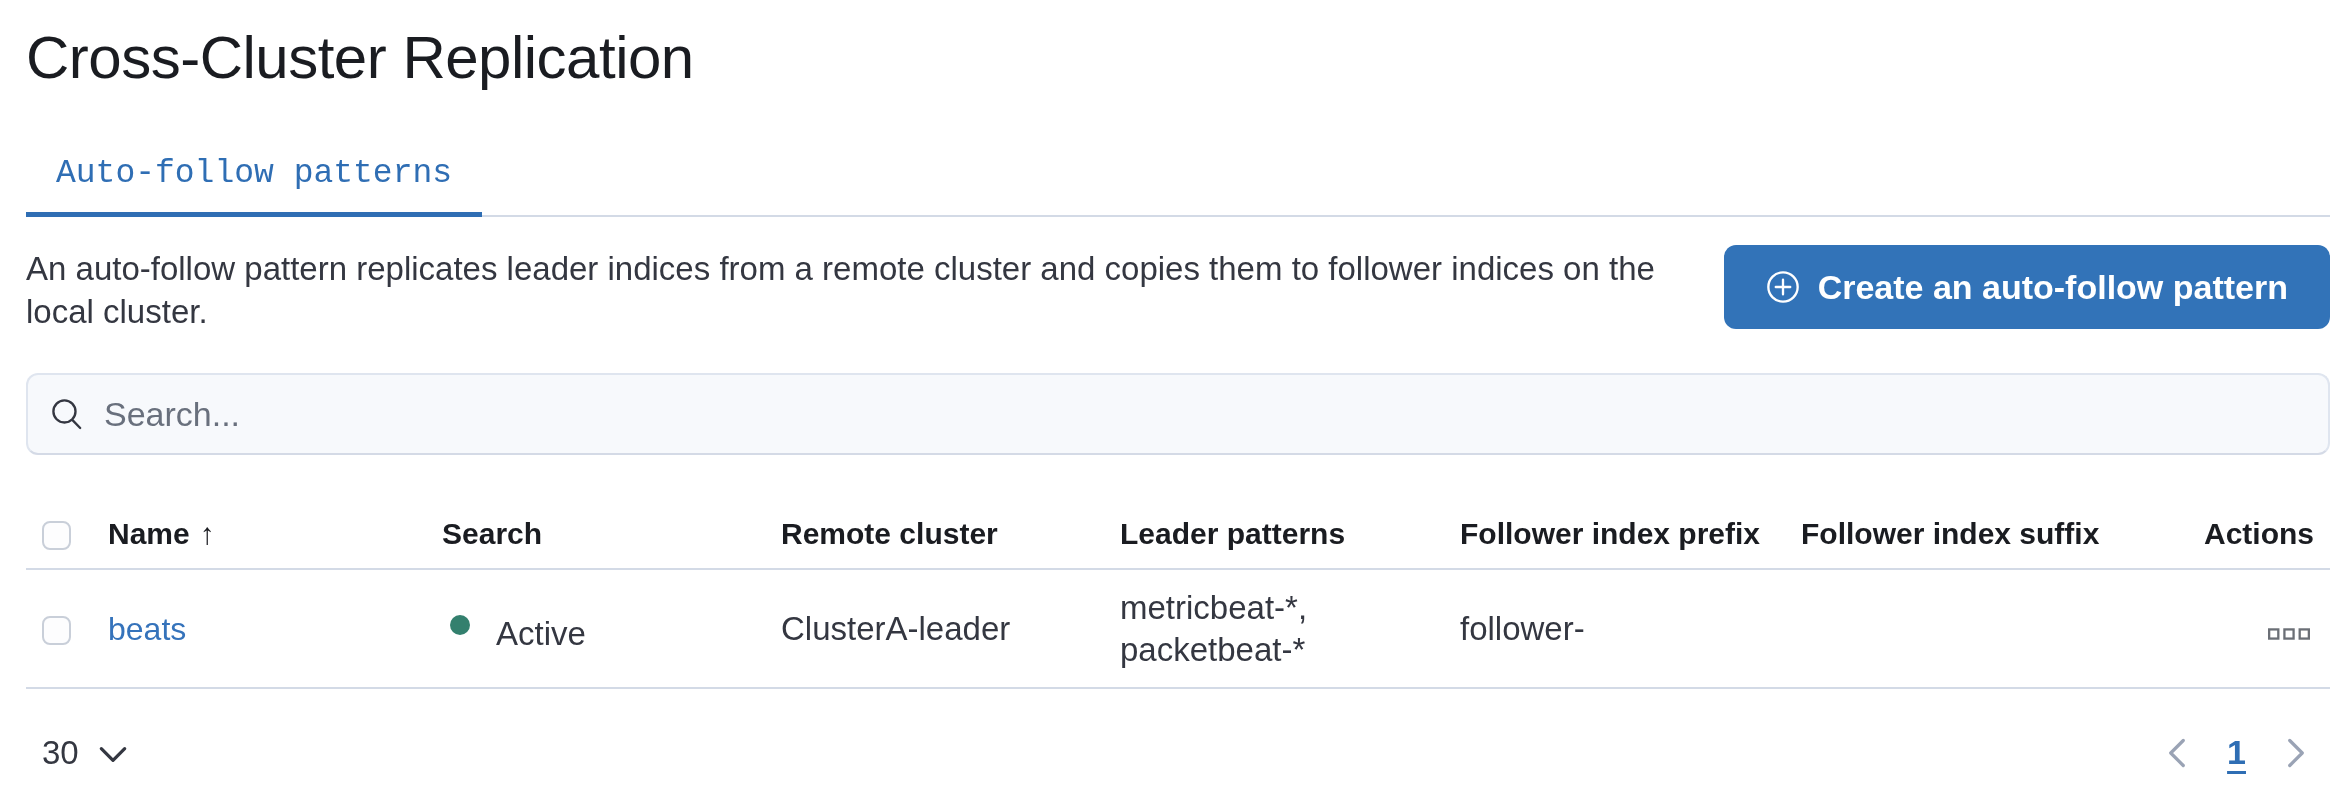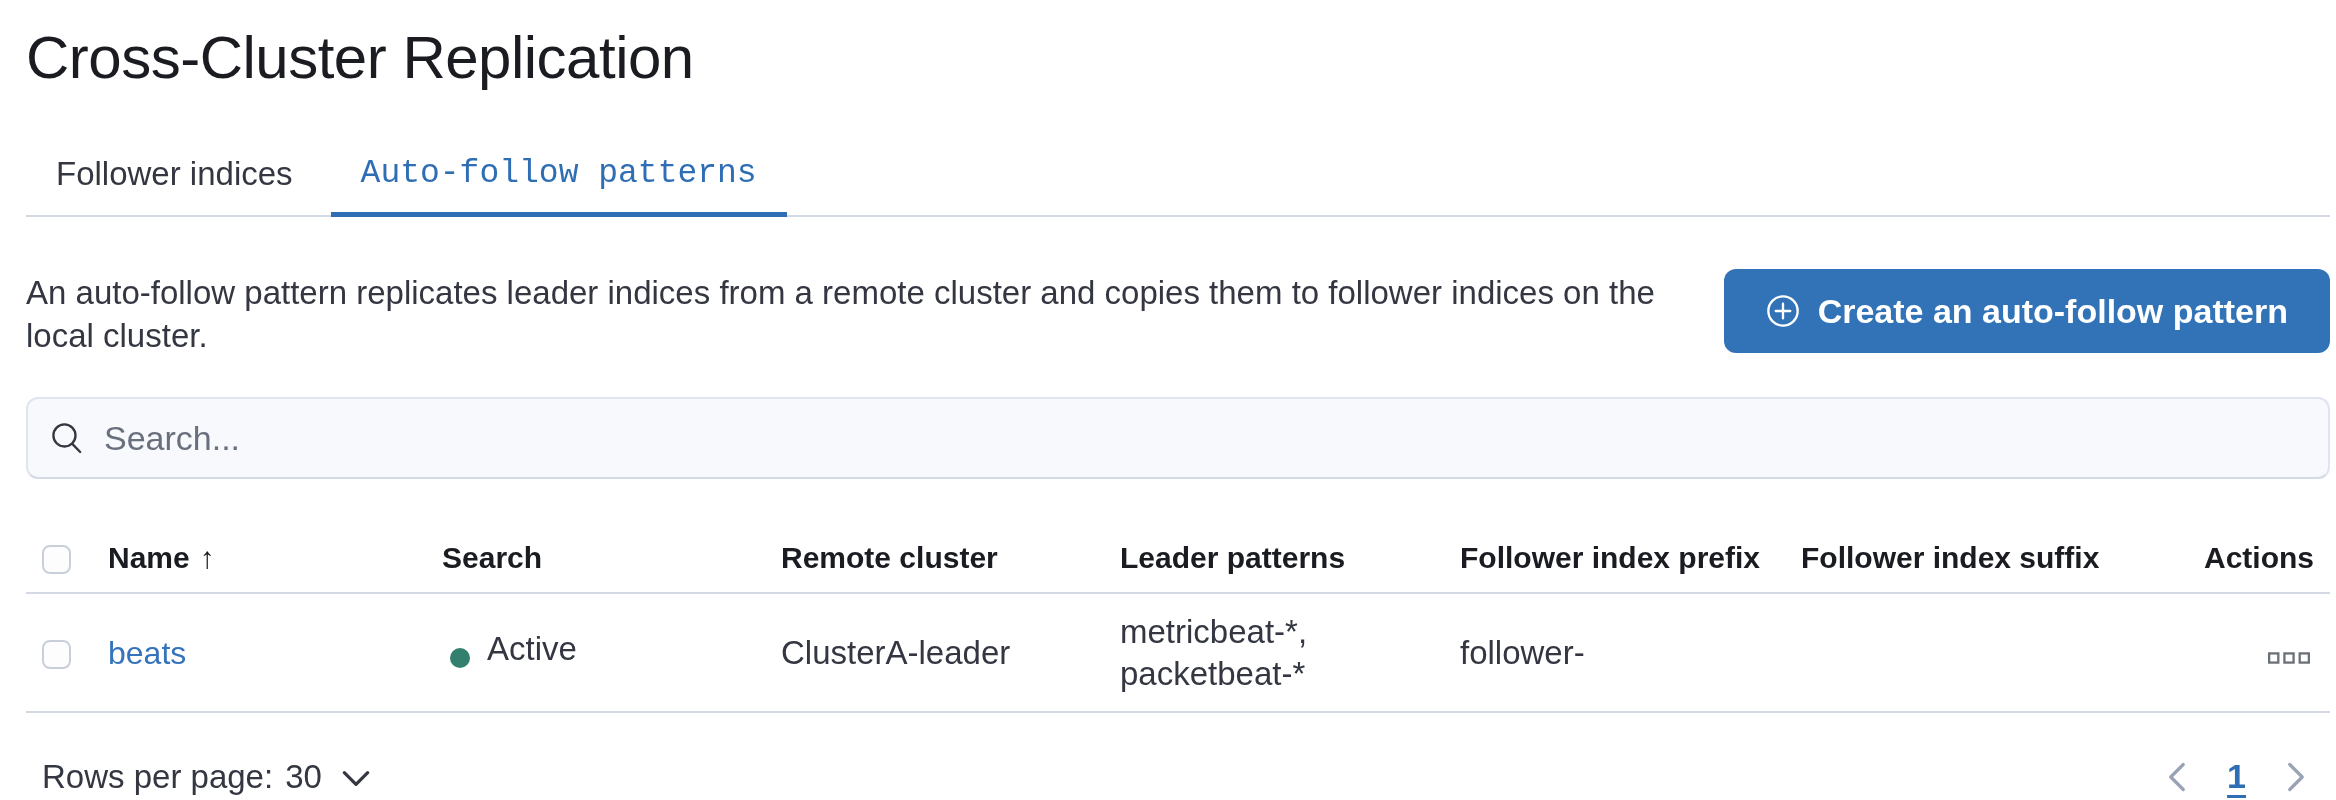--- a/index.html
+++ b/index.html
@@ -27,21 +27,21 @@
     font-size: 33px; line-height: 40px; cursor: pointer;
     color: var(--text, #343741);
   }
   .tab.active { color: var(--accent, #2f6eb4); font-family: Liberation Mono, monospace; }
   .tab.active::after {
     content: ""; position: absolute; left: 0; right: 0; bottom: -2px;
     height: 5px; background: var(--accent, #2f6eb4);
   }
 
   
-  .intro-row { display: flex; align-items: flex-start; margin-top: 52px; justify-content: space-between; }
+  .intro-row { display: flex; align-items: flex-start; margin-top: 28px; justify-content: space-between; }
   .intro-desc {
     max-width: 1760px; font-size: 33px; line-height: 43px;
     color: var(--text, #343741); padding-top: 2px;
   }
   .create-btn {
     margin-left: auto; flex-shrink: 0;
     display: flex; align-items: center; gap: 18px;
     height: 84px; padding: 0 42px;
     background: var(--button-bg, #3273b8); color: #fff;
     border: none; border-radius: 12px;
@@ -83,21 +83,21 @@
   .checkbox {
     display: inline-block; width: 29px; height: 29px;
     border: 2px solid #c9cfd9; border-radius: 8px; background: #fdfdfe;
     cursor: pointer; vertical-align: middle;
   }
   .sort-header { display: inline-flex; align-items: center; gap: 10px; cursor: pointer; }
   .sort-arrow { font-weight: 400; font-size: 30px; color: var(--title, #1a1c21); }
   .name-link {
     color: var(--link, #3573bb); text-decoration: none; cursor: pointer; font-size: 32px;
   }
-  .status-wrap { display: inline-flex; align-items: flex-end; gap: 17px; padding-left: 8px; }
+  .status-wrap { display: inline-flex; align-items: flex-start; gap: 26px; padding-left: 8px; }
   .health-dot {
     width: 20px; height: 20px; border-radius: 50%;
     background: var(--status-active, #33806e); flex-shrink: 0;
   }
   .leader-cell { line-height: 42px; padding-right: 30px; word-spacing: 2px; }
   .cell-actions { text-align: right; padding-right: 16px; }
   .actions-btn {
     background: none; border: none; cursor: pointer; padding: 6px 4px;
     display: inline-flex; align-items: center;
   }
@@ -122,21 +122,20 @@
   }
 </style>
 </head>
 <body>
 
 <div class="page">
 
   <h1 class="page-title">Cross-Cluster Replication</h1>
 
   <div class="tabs">
-    <div class="tab">Follower indices</div>
     <div class="tab active">Auto-follow patterns</div>
   </div>
 
   <div class="intro-row">
     <p class="intro-desc">An auto-follow pattern replicates leader indices from a remote cluster and copies them to follower indices on the local cluster.</p>
     <button class="create-btn">
       <svg width="34" height="34" viewBox="0 0 16 16" fill="none">
         <circle cx="8" cy="8" r="6.9" stroke="#ffffff" stroke-width="1.1"></circle>
         <path d="M8 4.6 V11.4 M4.6 8 H11.4" stroke="#ffffff" stroke-width="1.1" stroke-linecap="round"></path>
       </svg>
@@ -208,21 +207,20 @@
               <rect x="12.45" y="0.45" width="3.6" height="3.6" stroke="#6b6f76" stroke-width="0.9"></rect>
             </svg>
           </button>
         </td>
       </tr>
     </tbody>
   </table>
 
   <div class="table-footer">
     <button class="rows-per-page">
-      <span>Rows per page:</span>
       <span>30</span>
       <svg class="chev" width="28" height="17" viewBox="0 0 12 7" fill="none">
         <path d="M1 1 L6 6 L11 1" stroke="#343741" stroke-width="1.4" stroke-linecap="round" stroke-linejoin="round"></path>
       </svg>
     </button>
     <div class="pagination">
       <button class="page-btn">
         <svg width="20" height="30" viewBox="0 0 8 12" fill="none">
           <path d="M6.5 1 L1.5 6 L6.5 11" stroke="#9aa3b5" stroke-width="1.3" stroke-linecap="round" stroke-linejoin="round"></path>
         </svg>

